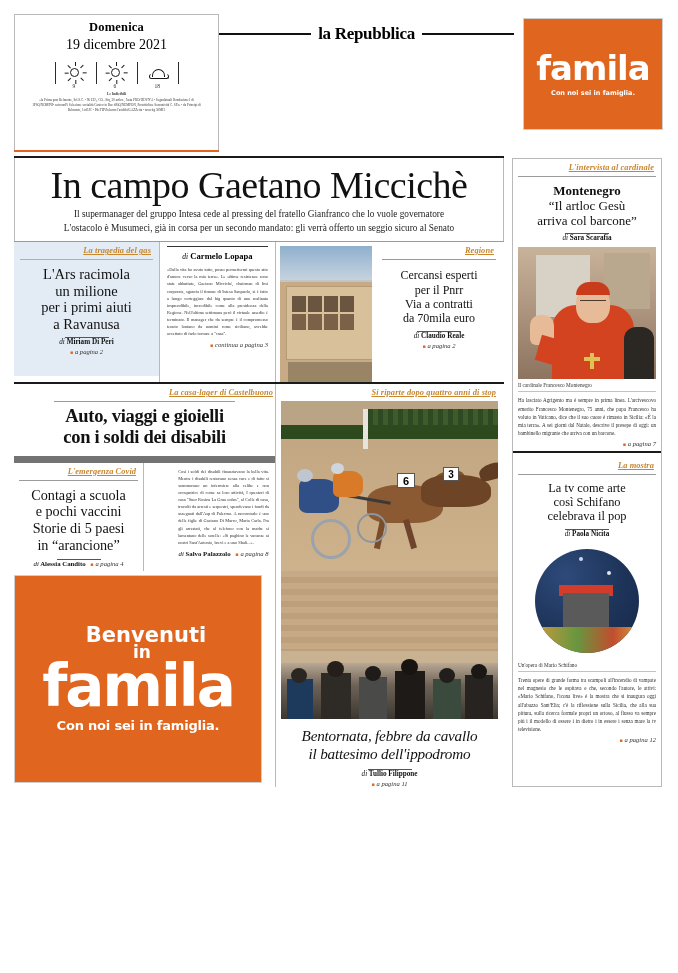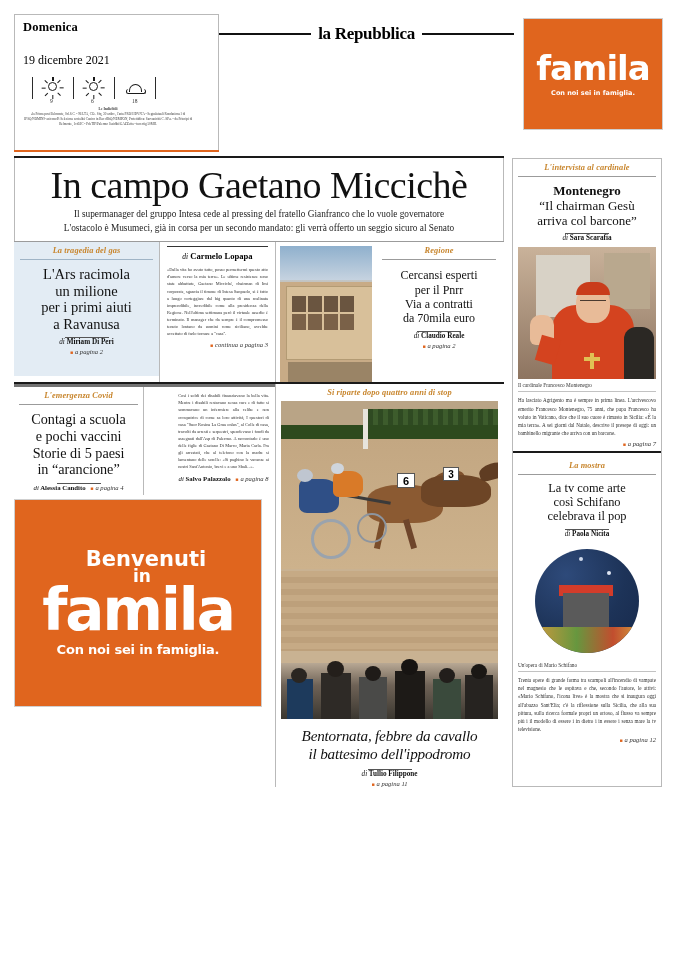--- a/index.html
+++ b/index.html
@@ -26,31 +26,32 @@
     position: relative;
   }
   .mast-left {
     width: 205px;
     border-right: 1px solid #b9b9b9;
     border-left: 1px solid #b9b9b9;
     border-top: 1px solid #b9b9b9;
     padding: 6px 8px 4px 8px;
     display: flex;
     flex-direction: column;
+    align-items: center;
   }
   .mast-date-day {
     font-weight: bold;
     font-size: 12.5px;
     letter-spacing: .2px;
     line-height: 1.1;
   }
   .mast-date-full {
-    font-size: 12px;
+    font-size: 14px;
     line-height: 1.25;
-    margin-top: 18px;
+    margin-top: 1px;
   }
   .weather-row {
     display: flex;
     align-items: center;
     gap: 0px;
     margin-top: 9px;
     margin-bottom: 6px;
   }
   .wsep {
     width: 1px; height: 22px; background: #2b2b2b;
@@ -183,27 +184,28 @@
   .right-rail {
     width: 150px; margin-left: 8px;
     border: 1px solid #b9b9b9;
     padding: 0;
   }
 
   .rule-h { height: 1px; background: #9b9b9b; }
 
   
   .kicker {
-    text-align: center;
+    text-align: right;
     font-style: italic;
     font-weight: bold;
     font-size: 8.4px;
     color: #C8862E;
     padding: 4px 2px 4px 2px;
     letter-spacing: .1px;
+    text-decoration: underline;
   }
   .hl {
     text-align: center;
     font-family: "Liberation Serif", serif;
     color: #111;
   }
   .byline {
     text-align: center;
     font-size: 7.2px;
     font-weight: bold;
@@ -270,21 +272,21 @@
   .col-regione { width: 126px; padding: 0 6px 6px 6px; }
   .reg-hl { font-size: 12px; line-height: 1.2; margin-top: 8px; font-family: Liberation Serif, serif; }
 
   
   .row3 { display: flex; border-top: 2px solid #1a1a1a; }
   .col3-left { width: 262px; border-right: 1px solid #b9b9b9; }
   .disab-hl {
     font-size: 18.5px; line-height: 1.12; font-weight: bold;
     padding: 4px 6px 8px 6px; letter-spacing: -0.3px;
   }
-  .row3b { display: flex; border-top: 3px solid #737373; gap: 28px; }
+  .row3b { display: flex; border-top: 7px solid #737373; gap: 28px; }
   .col-covid { width: 146px; border-right: 1px solid #b9b9b9; padding: 0 5px 4px 5px; }
   .covid-hl { font-size: 14.2px; line-height: 1.18; margin-top: 6px; }
   .col-lager-txt { width: 115px; padding: 5px 6px 4px 6px; }
 
   .col3-right { width: 227px; padding: 0 5px 0 5px; }
   .horse-photo {
     width: 100%; height: 318px;
     position: relative; overflow: hidden;
     background: #c9b292;
   }
@@ -523,20 +525,28 @@
           <div class="byline">
             <i>di</i> <span>Claudio Reale</span>
           </div>
           <div class="pagref">a pagina 2</div>
         </div>
       </div>
 
       <div class="row3">
 
         <div class="col3-left">
+          <div>
+            <div class="kicker">La casa-lager di Castelbuono</div>
+            <div class="rule-h" style="margin:0 40px"></div>
+            <div class="hl disab-hl">
+              <div>Auto, viaggi e gioielli</div>
+              <div>con i soldi dei disabili</div>
+            </div>
+          </div>
 
           <div class="row3b">
             <div class="col-covid">
               <div class="kicker">L'emergenza Covid</div>
               <div class="rule-h"></div>
               <div class="hl covid-hl">
                 <div>Contagi a scuola</div>
                 <div>e pochi vaccini</div>
                 <div>Storie di 5 paesi</div>
                 <div>in “arancione”</div>
@@ -625,21 +635,21 @@
       </div>
     </div>
 
     <div class="right-rail">
 
       <div class="rail-sec">
         <div class="kicker">L'intervista al cardinale</div>
         <div class="rule-h"></div>
         <div class="hl rail-hl" style="padding-top:6px">
           <div style="font-weight:bold">Montenegro</div>
-          <div>“Il chairman Gesù</div>
+          <div>“Il artloc Gesù</div>
           <div>arriva col barcone”</div>
         </div>
         <div class="byrule"></div>
         <div class="byline">
           <i>di</i> <span>Sara Scarafia</span>
         </div>
 
         <div class="rail-photo-card">
           <div style="position:absolute;inset:0;background:linear-gradient(#c9b29a,#8d7460)"></div>
           <div style="position:absolute;left:18px;top:8px;width:54px;height:62px;background:#d8d2c6;"></div>

